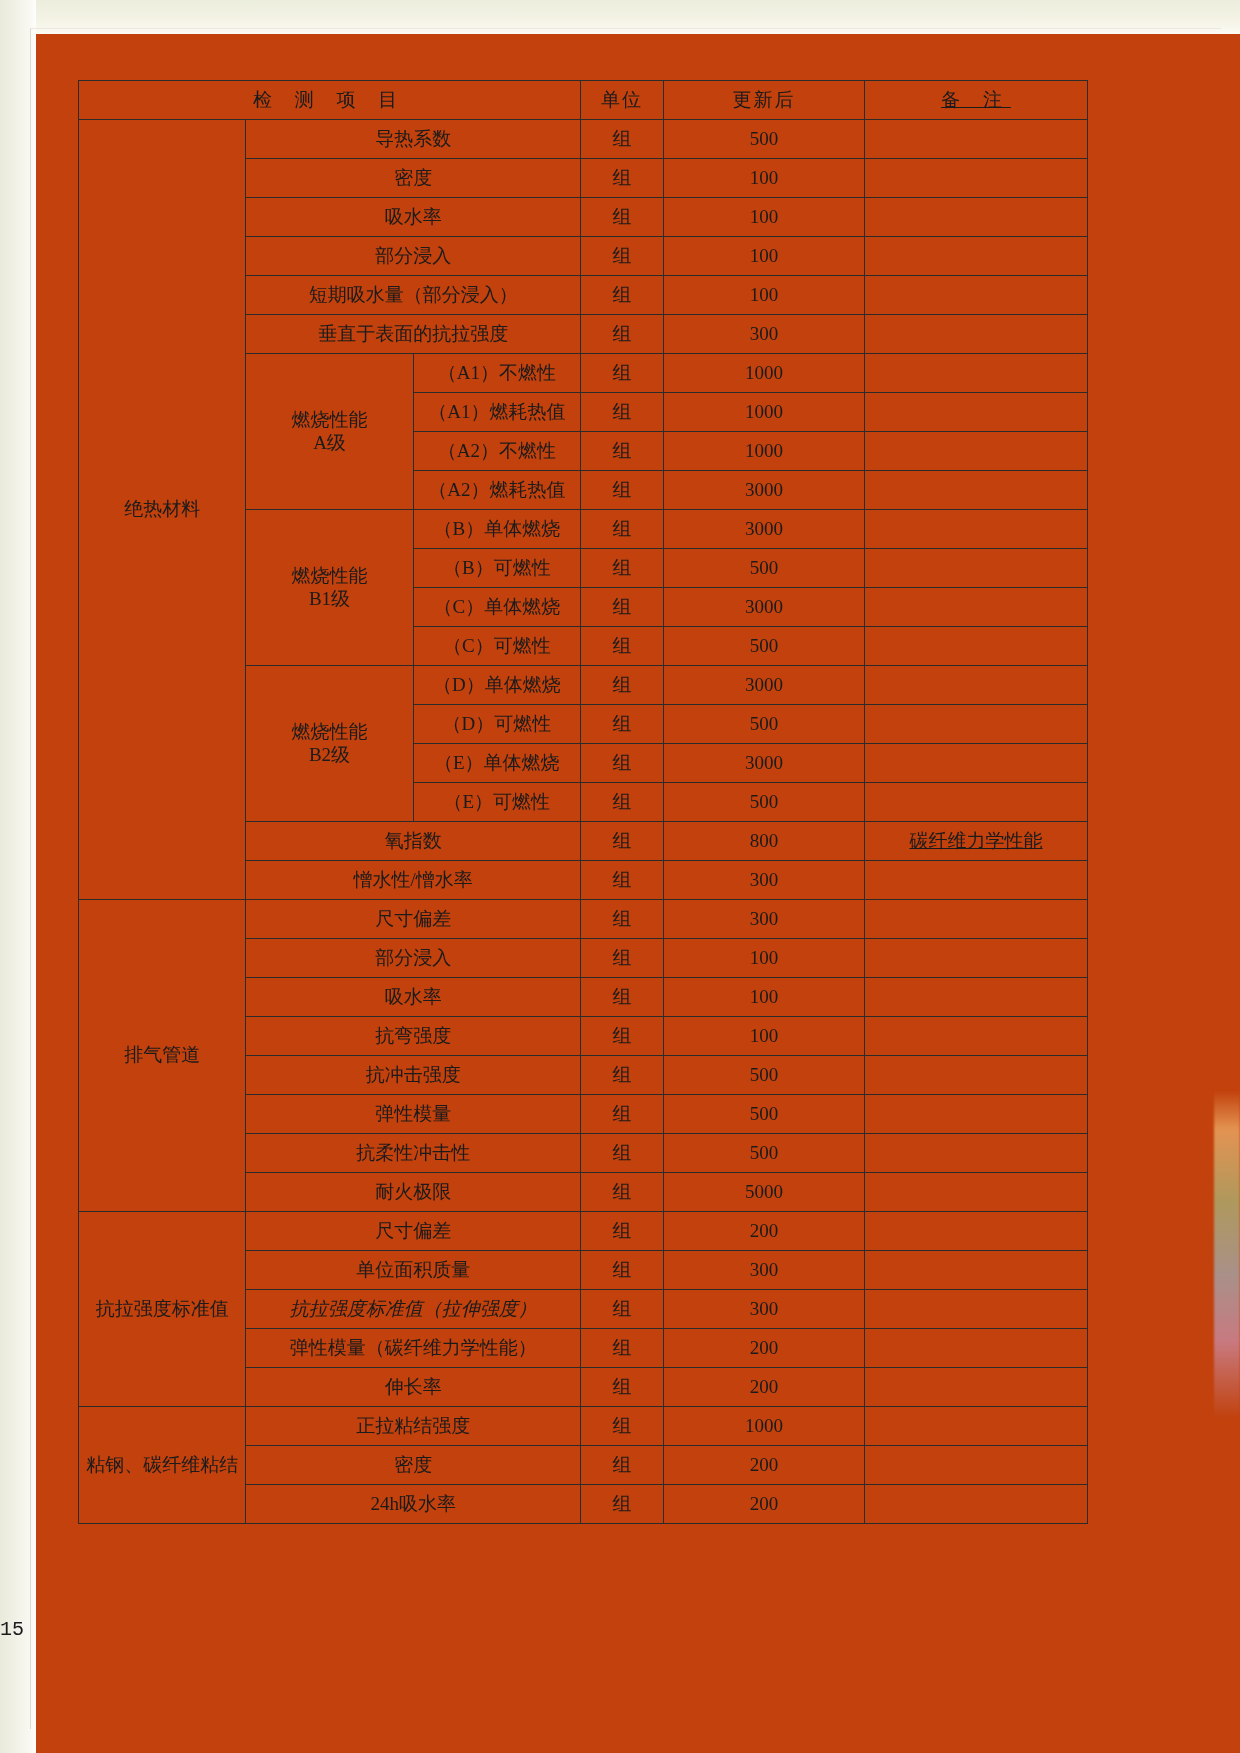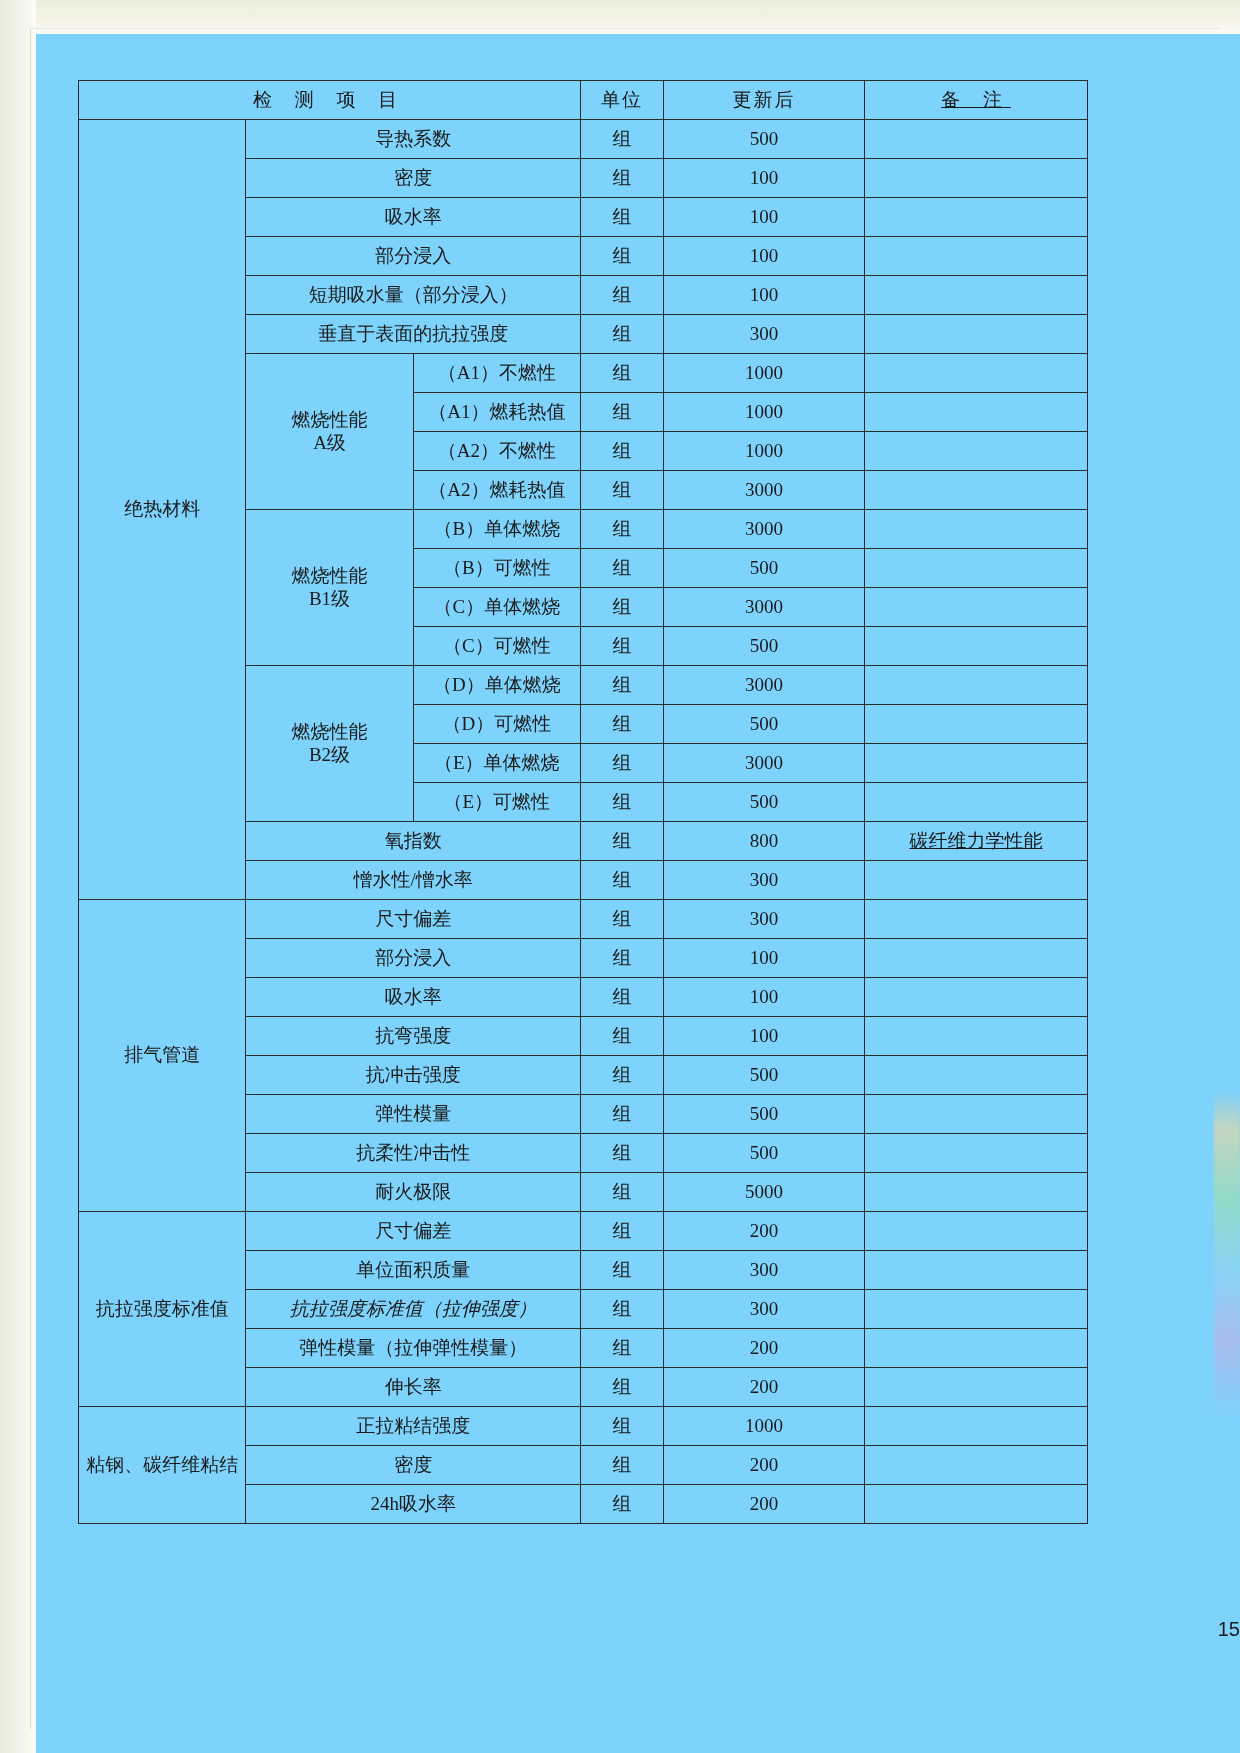--- a/index.html
+++ b/index.html
@@ -11,21 +11,21 @@
     width: 1240px;
     height: 1753px;
     position: relative;
     font-family: "Liberation Serif", "DejaVu Serif", serif;
     overflow: hidden;
   }
   
   .page {
     position: absolute;
     inset: 0;
-    background: #7dd3fc;
+    background: #c2410c;
     padding-left: 40px;
   }
   .scan-top-band {
     position: absolute;
     left: 0; top: 0;
     width: 1240px; height: 34px;
     background: linear-gradient(180deg, #eceedc 0%, #f4f3e6 60%, #fbfbf4 100%);
   }
   .scan-left-edge {
     position: absolute;
@@ -109,24 +109,24 @@
     overflow: hidden;
     line-height: 1.1;
     font-style: italic;
   }
 
   .page-number {
     position: absolute;
     left: 0;
     top: 1618px;
     width: 1240px;
-    text-align: right;
+    text-align: left;
     font-size: 20px;
     color: #1b1b1b;
-    font-family: Liberation Sans, sans-serif;
+    font-family: Liberation Mono, monospace;
   }
 </style>
 </head>
 <body>
 
 <div class="page">
   <div class="scan-top-band"></div>
   <div class="scan-left-edge"></div>
   <div class="scan-rainbow"></div>
   <div class="paper-fold"></div>
@@ -328,21 +328,21 @@
           </tr>
           <tr>
             <td class="item" colspan="2">
               <span class="item-clip">抗拉强度标准值（拉伸强度）</span>
             </td>
             <td class="unit">组</td>
             <td class="val">300</td>
             <td class="note"></td>
           </tr>
           <tr>
-            <td class="item" colspan="2">弹性模量（拉伸弹性模量）</td>
+            <td class="item" colspan="2">弹性模量（碳纤维力学性能）</td>
             <td class="unit">组</td>
             <td class="val">200</td>
             <td class="note"></td>
           </tr>
           <tr>
             <td class="item" colspan="2">伸长率</td>
             <td class="unit">组</td>
             <td class="val">200</td>
             <td class="note"></td>
           </tr>

